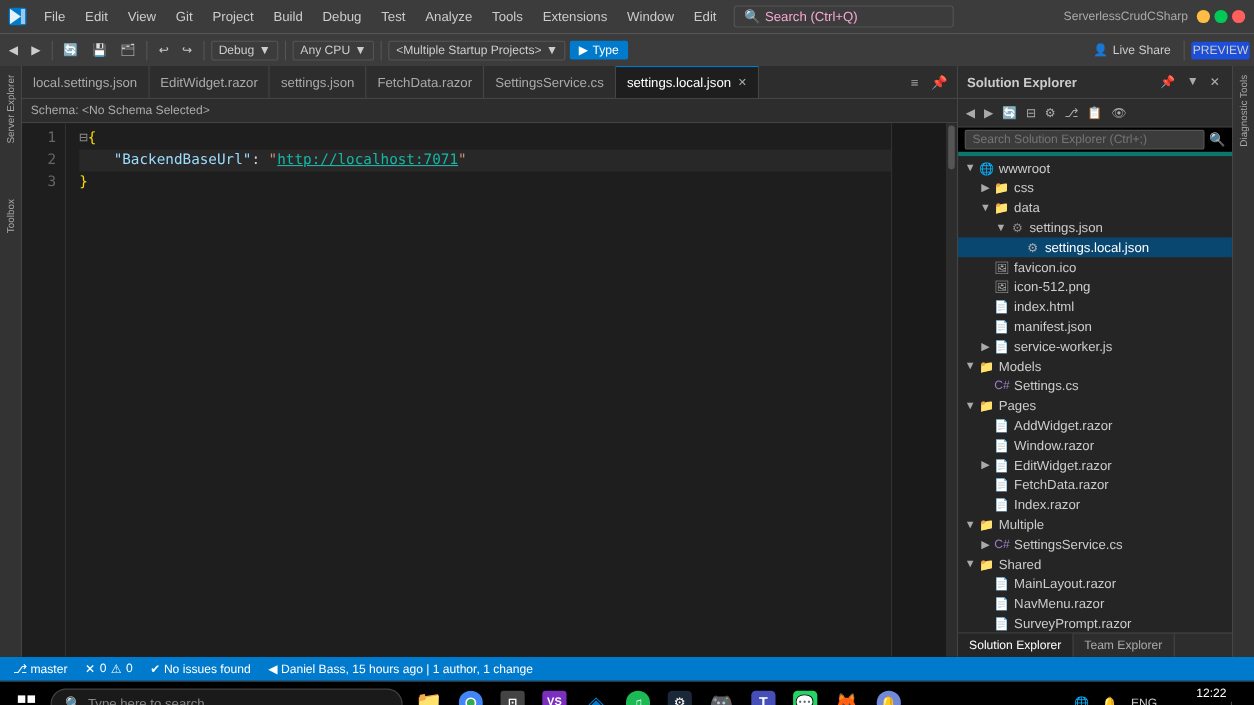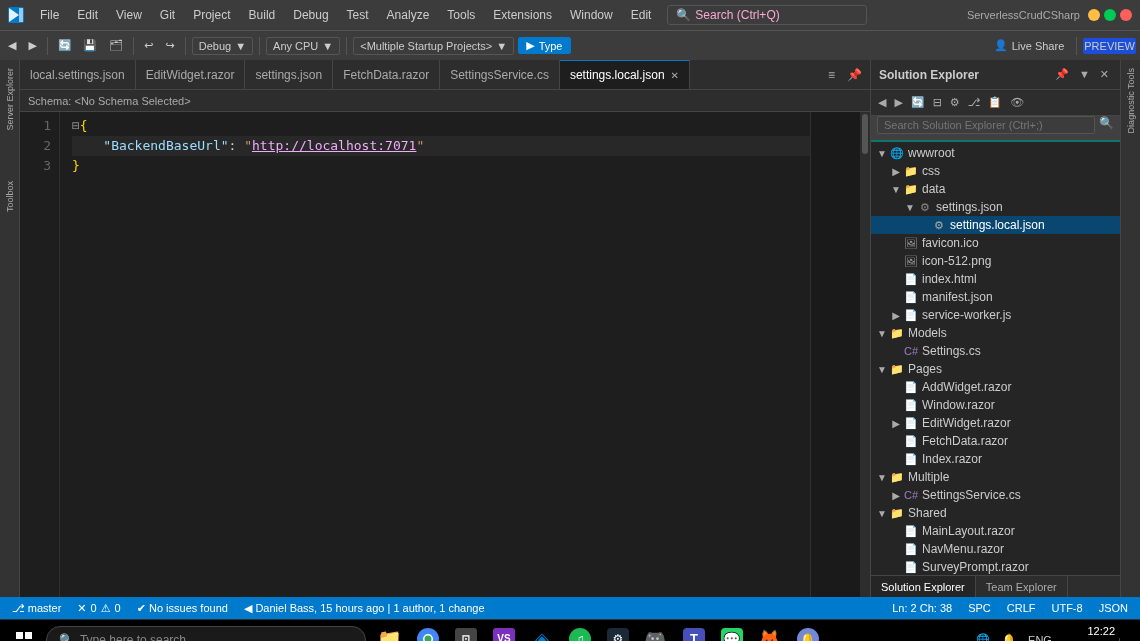--- a/index.html
+++ b/index.html
@@ -51,32 +51,32 @@
     .code-area { flex: 1; padding: 4px 0 4px 12px; font-family: 'Consolas', monospace; font-size: 13px; line-height: 20px; overflow: auto; background: #1e1e1e; }
     .code-line { display: flex; align-items: center; white-space: pre; }
     .code-line.active-line { background: #282828; }
     .mini-scroll { position: absolute; right: 10px; top: 0; width: 50px; height: 100%; background: #1a1a1a; border-left: 1px solid #303030; }
 
     
     .c-brace { color: #ffd700; }
     .c-key { color: #9cdcfe; }
     .c-colon { color: #d4d4d4; }
     .c-string { color: #ce9178; }
-    .c-url { color: #f0abfc; text-decoration: underline; }
+    .c-url { color: #14b8a6; text-decoration: underline; }
     .c-fold { color: #888; cursor: pointer; }
 
     
     .solution-explorer { width: 250px; background: #252526; border-left: 1px solid #454545; display: flex; flex-direction: column; }
     .se-header { height: 30px; background: #2d2d2d; display: flex; align-items: center; padding: 0 8px; justify-content: space-between; border-bottom: 1px solid #454545; }
     .se-title { font-size: 12px; color: #ccc; font-weight: 600; }
     .se-actions { display: flex; gap: 4px; }
     .se-action-btn { color: #aaa; cursor: pointer; font-size: 11px; padding: 1px 3px; }
     .se-toolbar { height: 26px; background: #2d2d2d; display: flex; align-items: center; padding: 0 4px; gap: 2px; border-bottom: 1px solid #454545; }
     .se-tool-btn { color: #aaa; cursor: pointer; padding: 2px 3px; font-size: 11px; border-radius: 2px; }
-    .se-search { height: 26px; display: flex; align-items: flex-start; padding: 0 6px; border-bottom: 2px solid #0f766e; background: #404040; }
+    .se-search { height: 26px; display: flex; align-items: center; padding: 0 6px; border-bottom: 4px solid #0f766e; background: #000000; }
     .se-search input { flex: 1; background: #3c3c3c; border: 1px solid #555; color: #ccc; padding: 2px 6px; font-size: 11px; outline: none; border-radius: 2px; }
     .se-search-icon { color: #aaa; margin-left: 4px; cursor: pointer; }
     .se-tree { flex: 1; overflow-y: auto; padding: 2px 0; }
     .tree-item { display: flex; align-items: center; padding: 1px 0; cursor: pointer; font-size: 12px; color: #ccc; white-space: nowrap; }
     .tree-item.selected { background: #094771; color: #fff; }
     .tree-indent { display: inline-block; }
     .tree-arrow { display: inline-block; width: 14px; text-align: center; color: #aaa; font-size: 10px; }
     .tree-icon { width: 16px; height: 16px; display: inline-flex; align-items: center; justify-content: center; margin-right: 3px; font-size: 11px; }
     .tree-label { font-size: 12px; text-align: right; }
     .se-tabs { height: 22px; display: flex; align-items: stretch; background: #2d2d2d; border-top: 1px solid #454545; }
@@ -480,31 +480,20 @@
     </div>
     <div class="status-item">
       <span>✔ </span>
       <span>No issues found</span>
     </div>
     <div class="status-item">
       <span>◀ </span>
       <span>Daniel Bass, 15 hours ago | 1 author, 1 change</span>
     </div>
   </div>
-  <div class="status-right">
-    <div class="status-item">
-      <span>Ln: 2</span>
-      <span>  </span>
-      <span>Ch: 38</span>
-    </div>
-    <div class="status-item">SPC</div>
-    <div class="status-item">CRLF</div>
-    <div class="status-item">UTF-8</div>
-    <div class="status-item">JSON</div>
-  </div>
 </div>
 
 <div class="taskbar">
   <div class="taskbar-start">
     <svg width="16" height="16" viewBox="0 0 16 16" fill="white">
         <rect x="0" y="0" width="7" height="7"></rect>
         <rect x="9" y="0" width="7" height="7"></rect>
         <rect x="0" y="9" width="7" height="7"></rect>
         <rect x="9" y="9" width="7" height="7"></rect>
       </svg>

